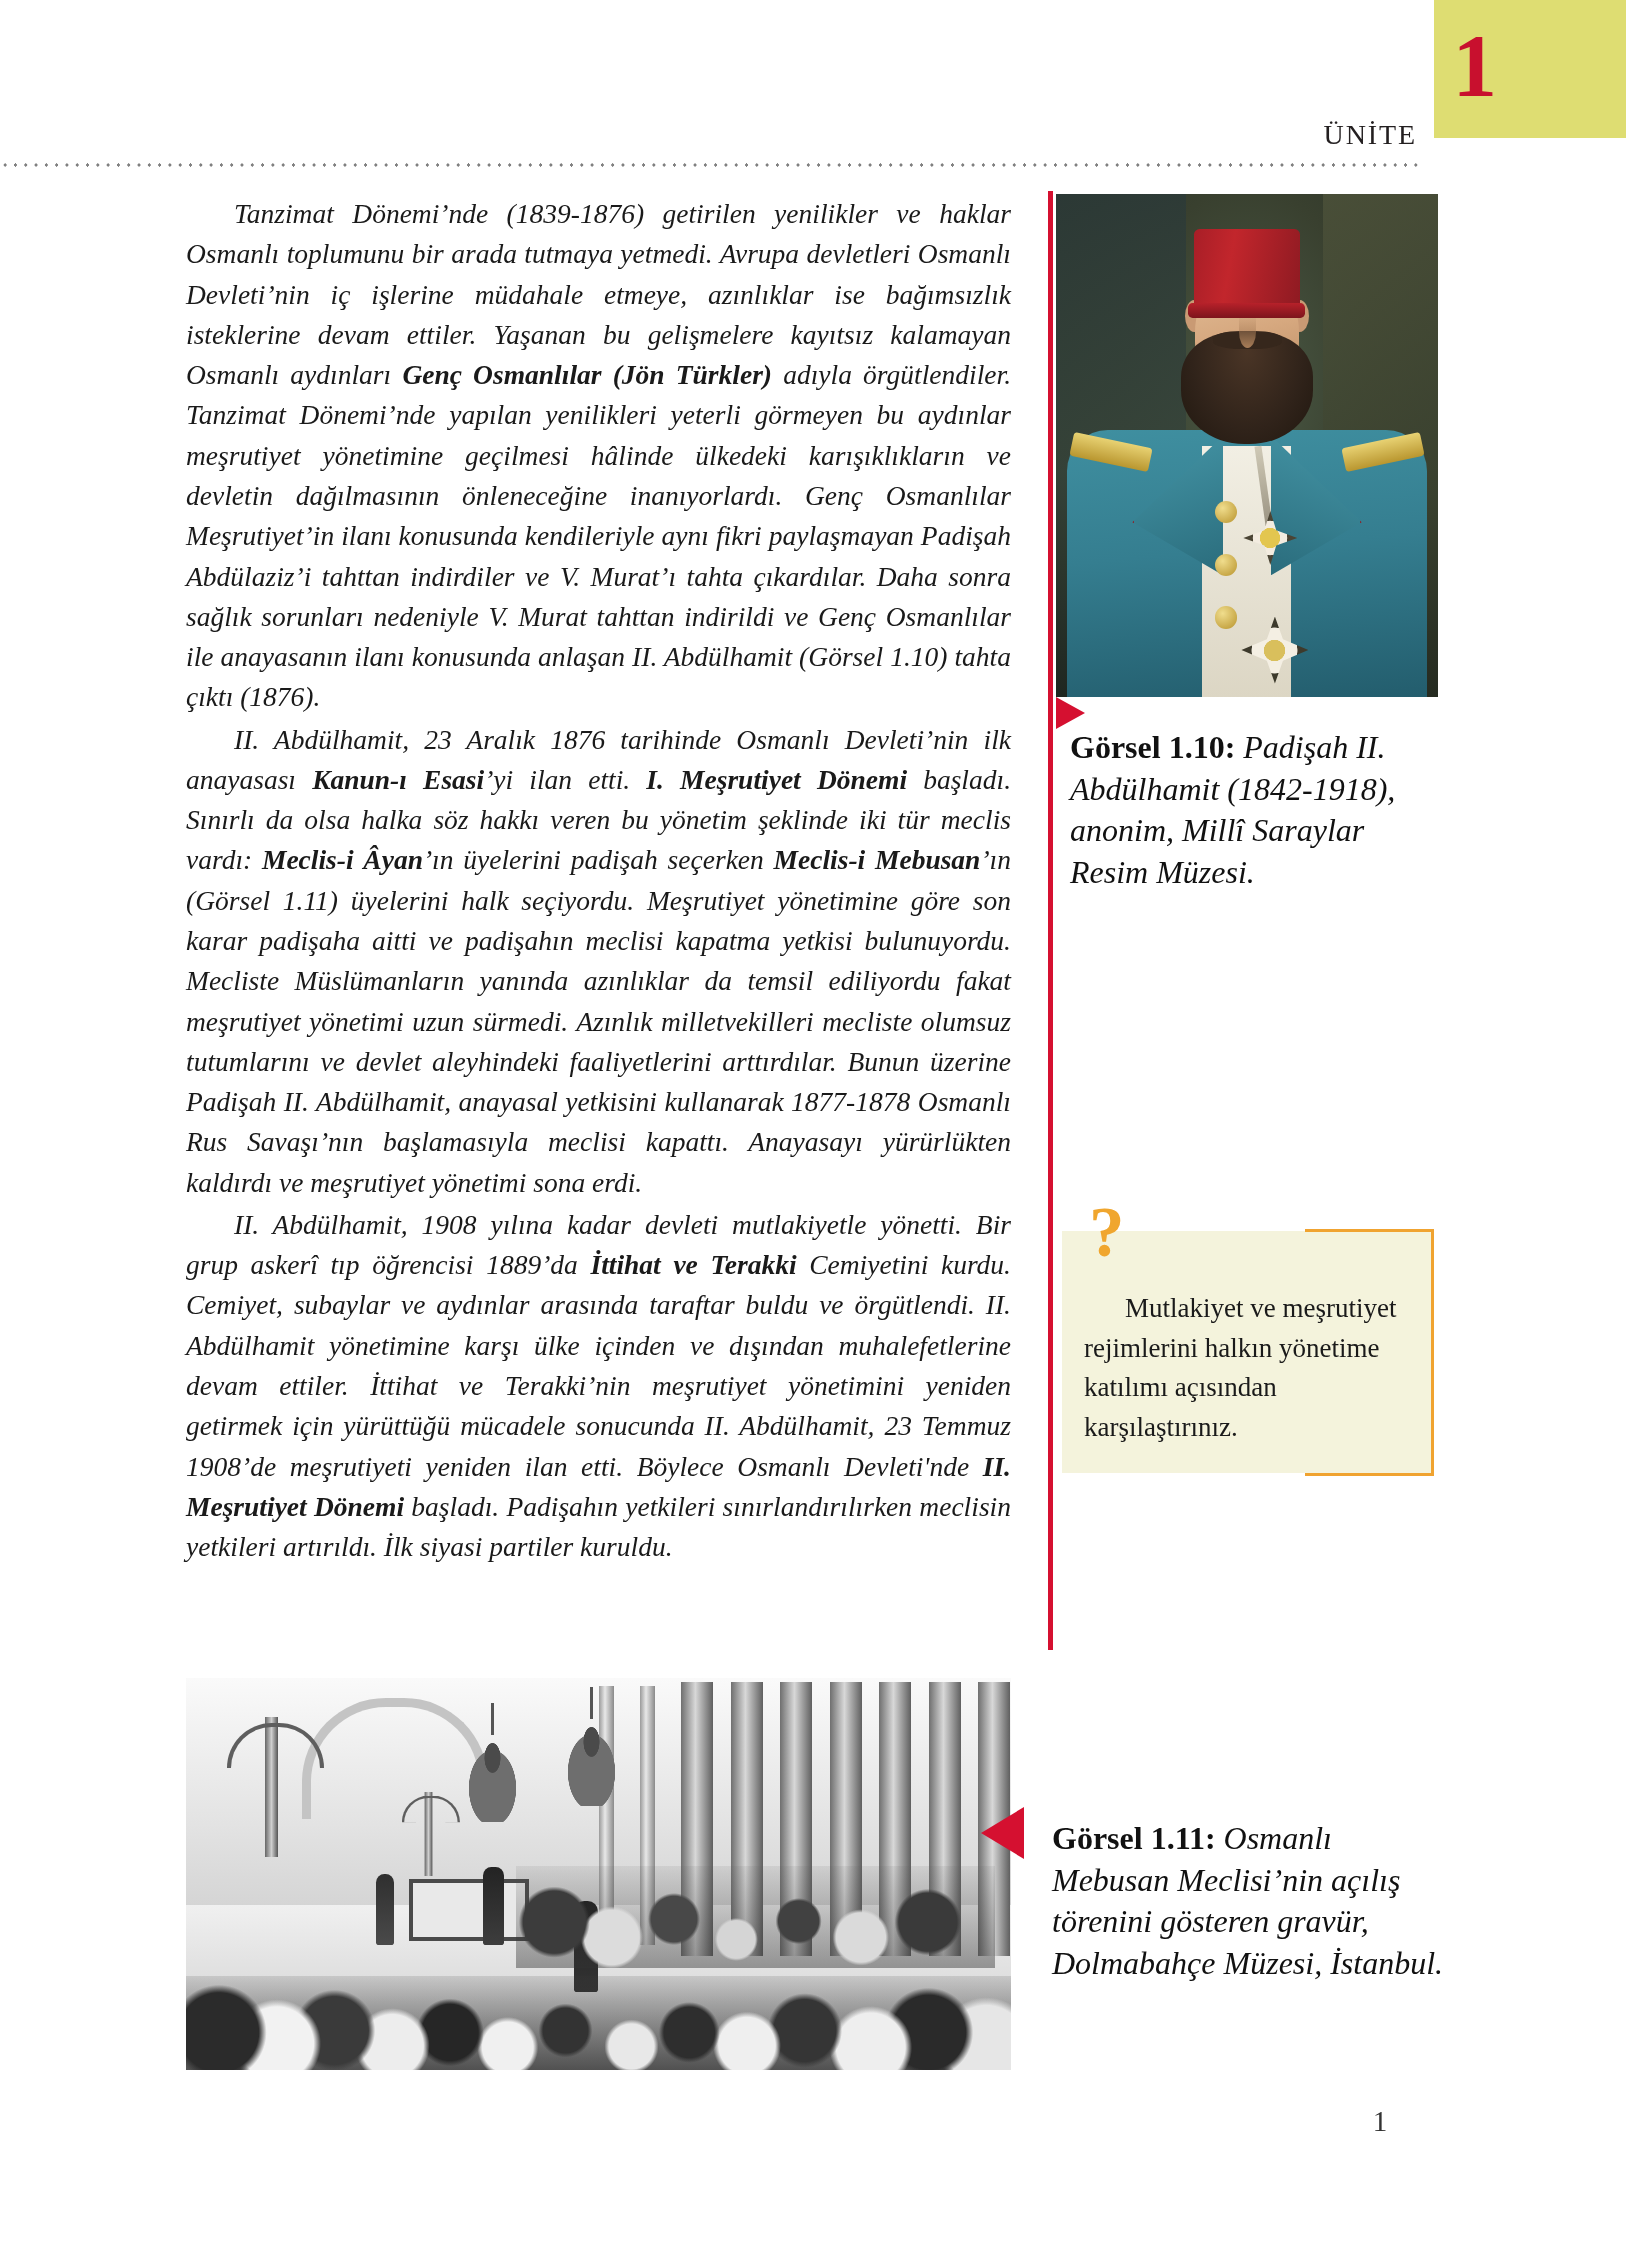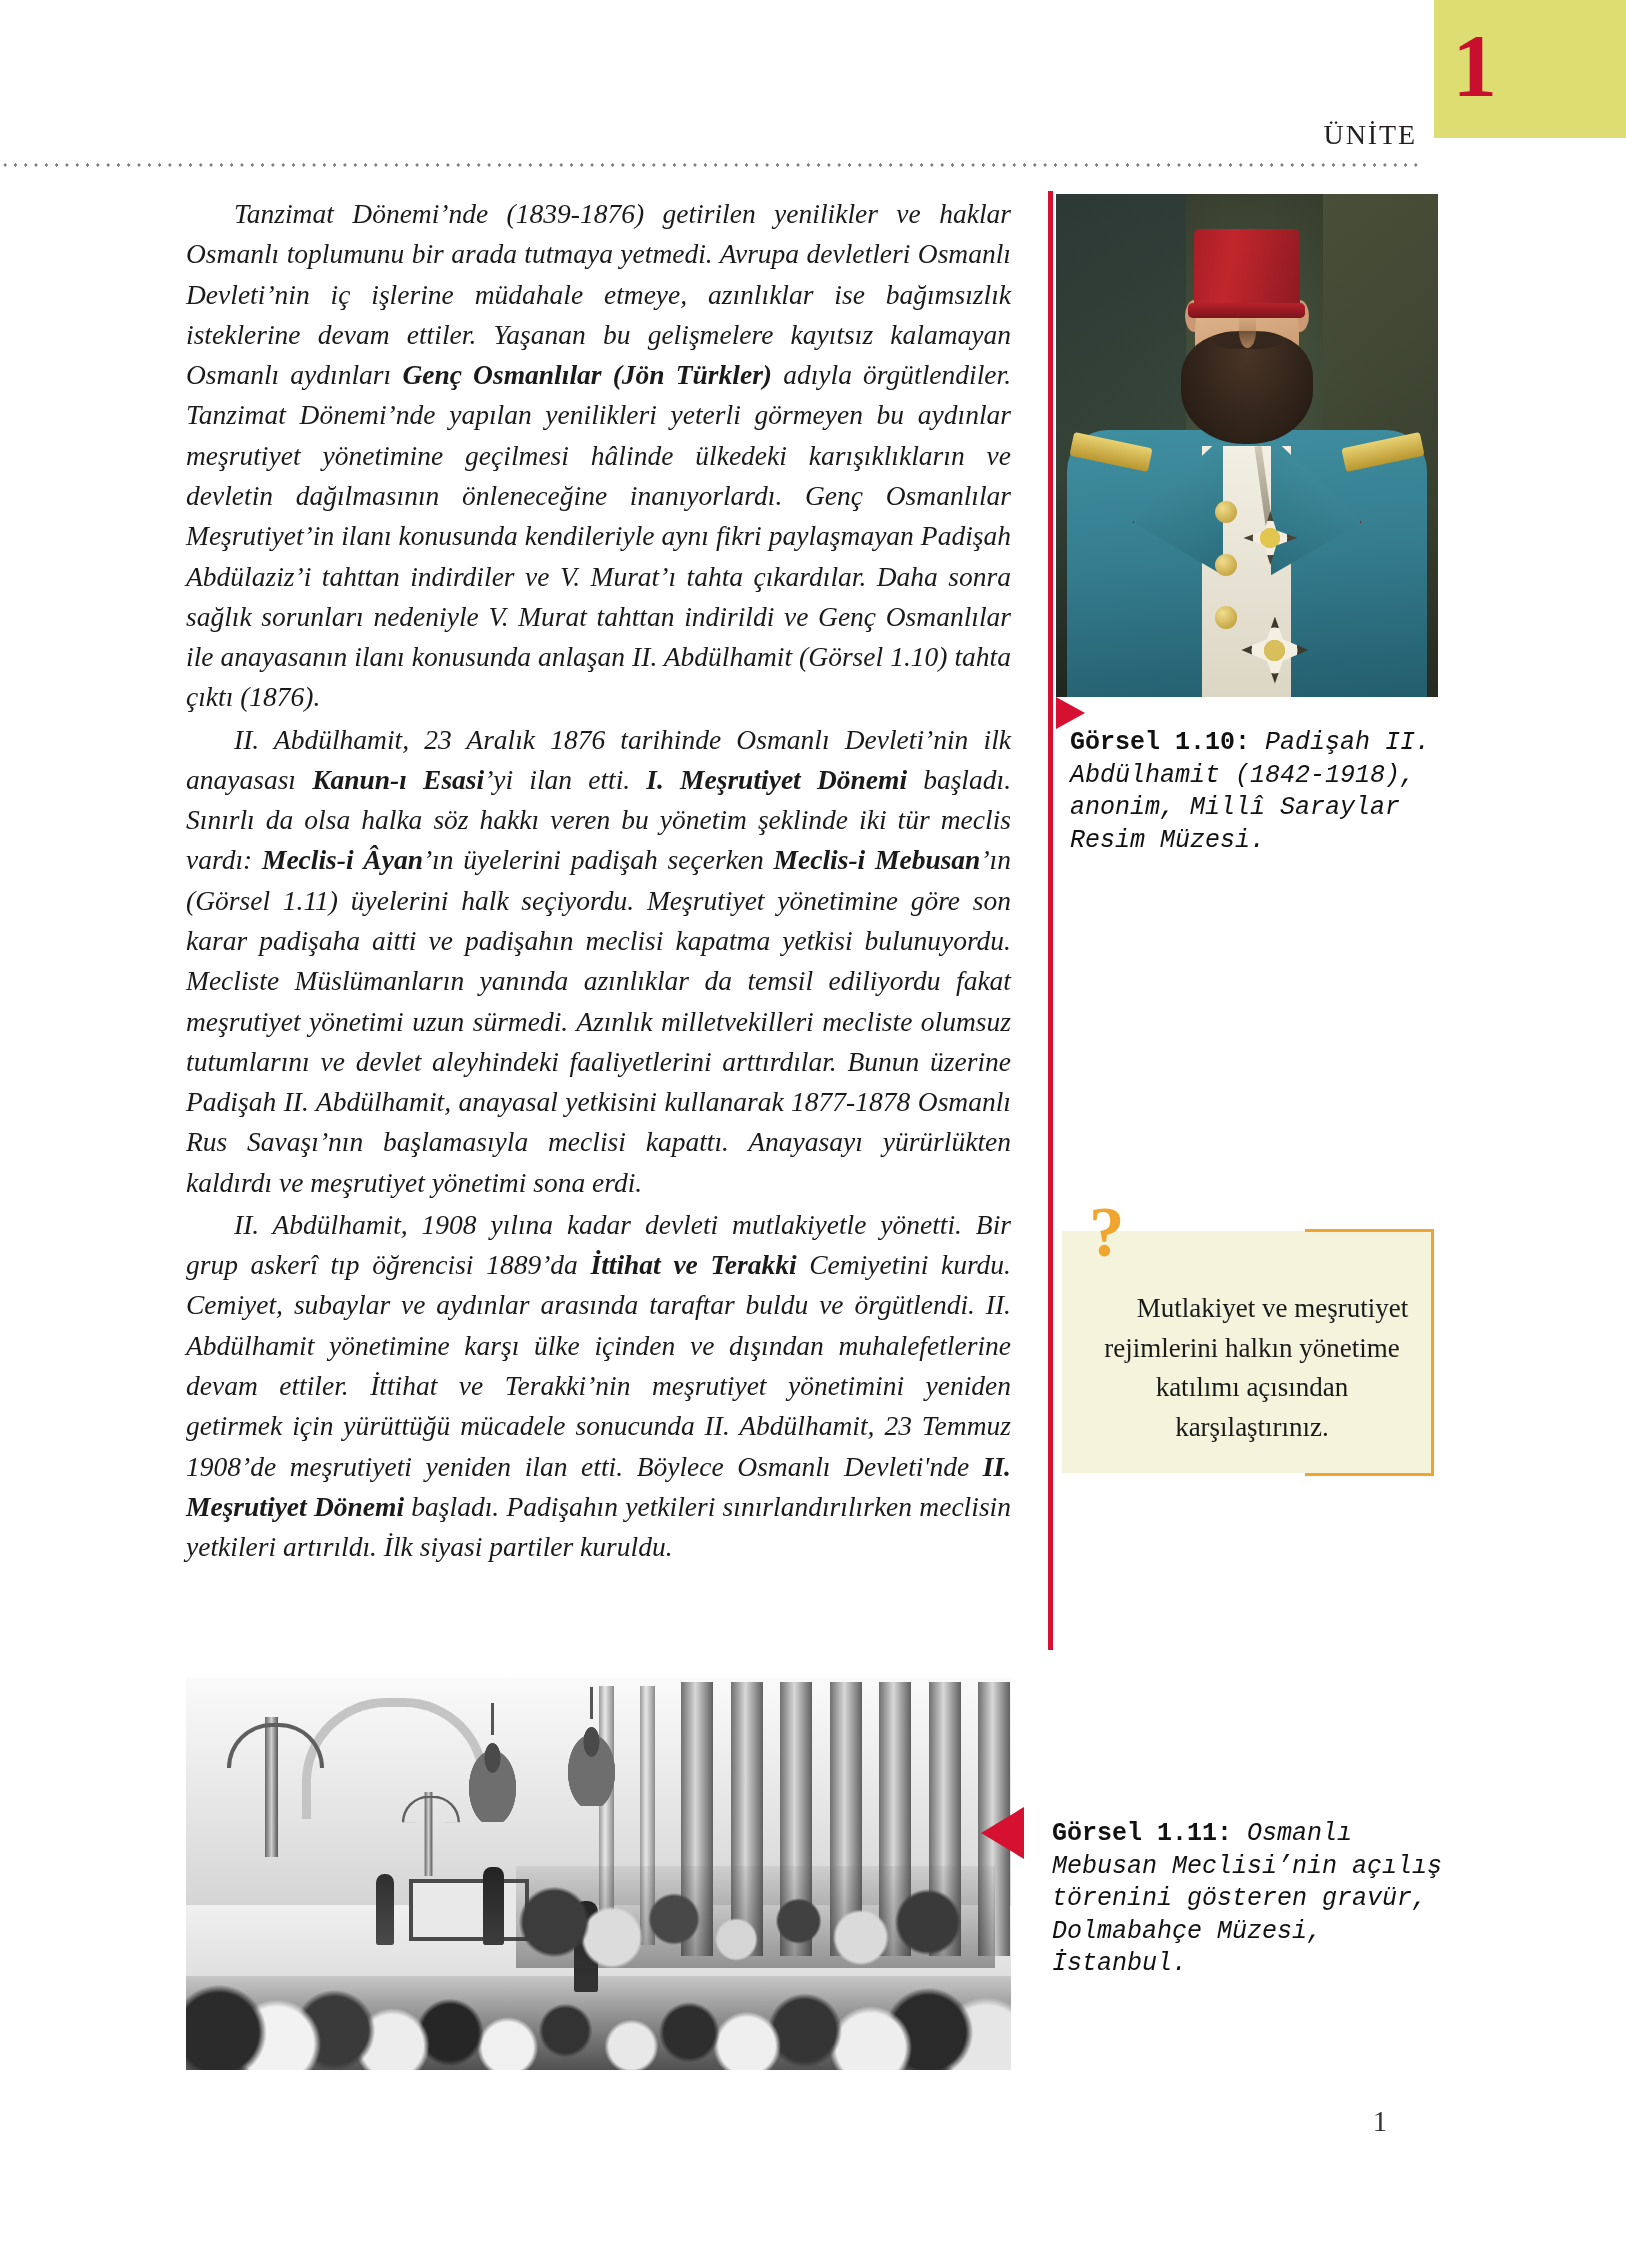--- a/index.html
+++ b/index.html
@@ -120,22 +120,22 @@
     background:linear-gradient(180deg,#cfc9b6,#9a9382);transform:rotate(-8deg);}
 
   .tri-red-right{
     position:absolute;left:1056px;top:697px;width:0;height:0;
     border-left:29px solid #d51030;border-top:16px solid transparent;
     border-bottom:16px solid transparent;
   }
 
   
   .cap{
-    position:absolute;font-size:25px;line-height:1.30;
-    font-style:italic;color:#111;font-family:Liberation Mono, monospace;
+    position:absolute;font-size:32px;line-height:1.30;
+    font-style:italic;color:#111;
   }
   .cap b{font-style:normal;font-weight:700;}
   #cap-110{left:1070px;top:727px;width:373px;}
   #cap-111{left:1052px;top:1818px;width:392px;}
 
   
   .qbox{
     position:absolute;left:1062px;top:1231px;width:371px;height:242px;
     background:#f4f3dc;box-sizing:border-box;
   }
@@ -145,21 +145,21 @@
     border-bottom:3.7px solid #f0a330;box-sizing:border-box;
     pointer-events:none;
   }
   .qmark{
     position:absolute;left:1089px;top:1197px;
     font-size:71px;font-weight:700;color:#f0a62e;line-height:1;
     font-family:"Liberation Serif","DejaVu Serif",serif;
   }
   .qtext{
     position:absolute;left:1084px;top:1289px;width:336px;
-    font-size:27px;line-height:1.47;text-align:center;text-indent:41px;
+    font-size:27px;line-height:1.47;text-align:left;text-indent:41px;
     color:#1a1a1a;
   }
 
   
   .engrave{
     position:absolute;left:186px;top:1678px;width:825px;height:392px;
     background:#ededed;overflow:hidden;
   }
   .eng-sky{position:absolute;left:0;top:0;width:100%;height:62%;
     background:linear-gradient(180deg,#fafafa 0%,#e3e3e3 60%,#d2d2d2 100%);}

